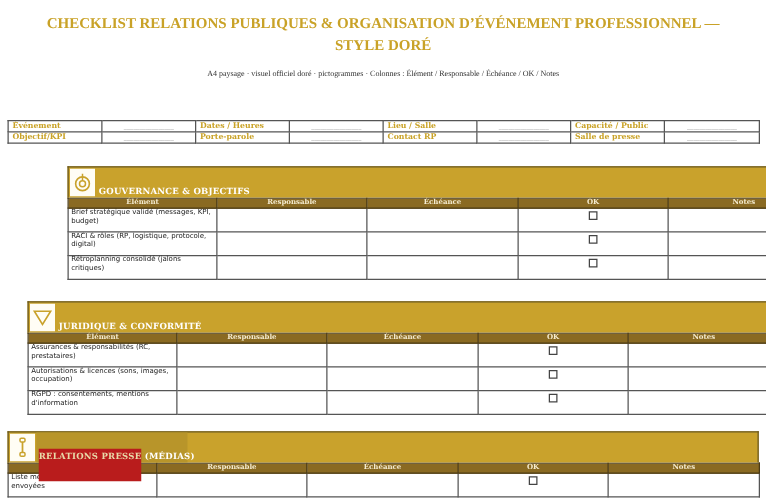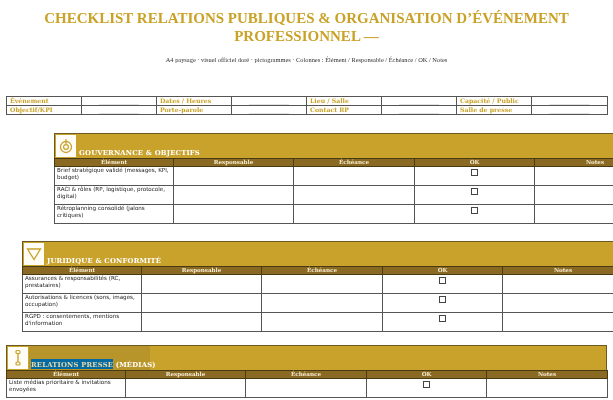--- a/index.html
+++ b/index.html
@@ -5,21 +5,21 @@
     html, body { margin: 0; padding: 0; background: #ffffff; }
     body {
       width: 613px; height: 400px; overflow: hidden; position: relative;
       font-family: "DejaVu Serif", "Liberation Serif", serif;
       color: #222;
     }
     .title {
       position: absolute; left: 0; top: 9px; width: 613px;
       text-align: center; color: #C9A227; font-weight: bold;
       font-family: "Liberation Serif", "DejaVu Serif", serif;
-      font-size: 15px; line-height: 18px; letter-spacing: 0px;
+      font-size: 12px; line-height: 18px; letter-spacing: 0px;
     }
     .subtitle {
       position: absolute; left: 0; top: 56px; width: 613px;
       text-align: center; font-size: 6.4px; color: #333;
       font-family: "Liberation Serif", serif;
     }
     table { border-collapse: collapse; table-layout: fixed; }
     .info {
       position: absolute; left: 6px; top: 96px; width: 601px;
     }
@@ -37,21 +37,21 @@
     }
     .band .iconbox {
       position: absolute; left: 1px; top: 1px; width: 20px; height: 22px;
       background: #fffdf5; display: flex; align-items: center; justify-content: center;
     }
     .band .label {
       position: absolute; left: 24px; bottom: 1px; color: #fff;
       font-weight: bold; font-size: 6.8px; letter-spacing: 0.2px;
       font-family: "DejaVu Serif", serif; white-space: nowrap;
     }
-    .band .label .dim { background: #0369a1; color: #e8d9a8; padding: 2px 0 0 0; }
+    .band .label .dim { background: #b91c1c; color: #e8d9a8; padding: 2px 0 16px 0; }
     .band .shade {
       position: absolute; left: 22px; top: 0; width: 121px; height: 24px; background: #b8952a;
     }
     .grid { width: 601px; }
     .grid th {
       background: #8A6A22; color: #f5ecd0; font-size: 5.6px; line-height: 7px; height: 7px;
       padding: 0; border: 1px solid #4a3a14; font-weight: bold;
       font-family: "DejaVu Serif", serif;
     }
     .grid td {
@@ -62,20 +62,21 @@
     .cb {
       display: inline-block; width: 5px; height: 5px; border: 1px solid #444; background: #fff;
     }
     .c1 { width: 119px; } .c2 { width: 120px; } .c3 { width: 121px; } .c4 { width: 120px; } .c5 { width: 121px; }
   </style>
 </head>
 <body>
 
 <div class="title">
   <div>CHECKLIST RELATIONS PUBLIQUES &amp; ORGANISATION D’ÉVÉNEMENT PROFESSIONNEL —</div>
+  <div>STYLE DORÉ</div>
 </div>
 <div class="subtitle">A4 paysage · visuel officiel doré · pictogrammes · Colonnes : Élément / Responsable / Échéance / OK / Notes</div>
 
 <table class="info">
   <colgroup>
     <col style="width:75px">
       <col style="width:75px">
       <col style="width:75px">
       <col style="width:75px">
     <col style="width:75px">

